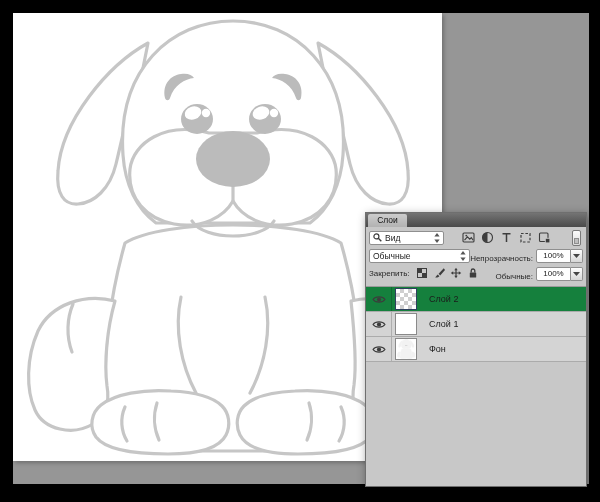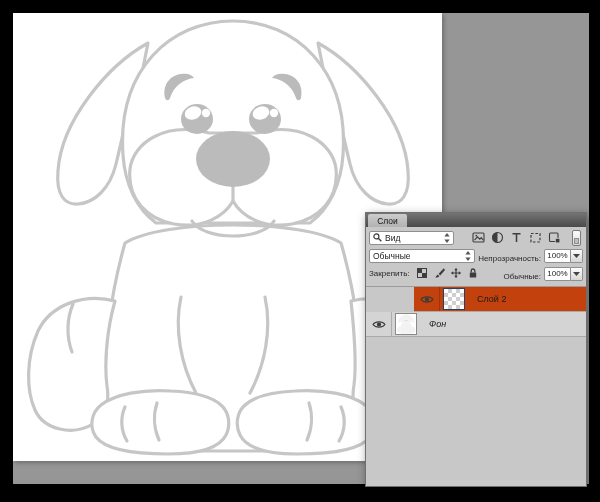--- a/index.html
+++ b/index.html
@@ -4,55 +4,55 @@
 <style>
   html,body{width:600px;height:502px;margin:0;overflow:hidden;background:#000;
     font-family:"Liberation Sans","DejaVu Sans",sans-serif;-webkit-font-smoothing:antialiased;}
   *{box-sizing:border-box;}
   
   .workspace{position:absolute;left:13px;top:13px;width:576px;height:471px;background:#969696;}
   .canvas{position:absolute;left:0;top:0;width:429px;height:448px;background:#fff;box-shadow:2px 2px 4px rgba(0,0,0,.25);}
   
   .panel{position:absolute;left:365px;top:212px;width:222px;height:275px;background:#c8c8c8;
     border:1px solid #6f6f6f;box-shadow:2px 3px 9px rgba(0,0,0,.45);display:flex;flex-direction:column;}
-  .tabbar{height:14px;background:linear-gradient(#747474,#4a4a4a);display:flex;align-items:flex-end;padding-left:2px;flex:0 0 auto;}
+  .tabbar{height:14px;background:linear-gradient(#747474,#4a4a4a);display:flex;align-items:center;padding-left:2px;flex:0 0 auto;}
   .tab{height:13px;width:39px;background:linear-gradient(#cccccc,#b2b2b2);border-radius:2px 2px 0 0;
     font-size:8.5px;display:flex;align-items:center;justify-content:center;color:#111;}
   .controls{padding:3px 3px 2px 3px;flex:0 0 auto;}
   .crow{display:flex;align-items:center;margin-bottom:3px;height:15px;}
   .select{background:#fff;border:1px solid #8f8f8f;border-radius:2px;height:14px;display:flex;align-items:center;
     padding:0 3px;font-size:8.5px;color:#222;gap:13px;}
-  .search{width:85px;gap:3px;}
+  .search{width:75px;gap:3px;}
   .blend{width:106px;}
   .updown{margin-left:auto;flex:0 0 auto;}
   .filter-icons{display:flex;gap:4px;margin-left:17px;}
   .icon-btn{width:15px;height:15px;display:flex;align-items:center;justify-content:center;}
   .toggle{width:9px;height:16px;margin-left:auto;margin-right:2px;border:1px solid #7a7a7a;border-radius:2px;
     background:linear-gradient(#fbfbfb,#dedede);position:relative;}
   .toggle::after{content:"";position:absolute;left:1px;right:1px;top:7px;bottom:1px;background:#bfbfbf;border:1px solid #8e8e8e;}
   .rgroup{margin-left:auto;display:flex;align-items:flex-end;}
   .lbl{font-size:8px;color:#262626;white-space:nowrap;}
-  .valuebox{width:27px;height:14px;background:#fff;border:1px solid #8f8f8f;border-radius:2px 0 0 2px;
+  .valuebox{width:35px;height:14px;background:#fff;border:1px solid #8f8f8f;border-radius:2px 0 0 2px;
     font-size:8px;display:flex;align-items:center;justify-content:center;margin-left:3px;color:#222;}
   .ddbtn{width:12px;height:14px;border:1px solid #8f8f8f;border-left:none;border-radius:0 2px 2px 0;
     background:linear-gradient(#fefefe,#d6d6d6);display:flex;align-items:center;justify-content:center;}
   .lock-icons{display:flex;gap:5px;margin-left:6px;align-items:center;}
   .layer-list{border-top:1px solid #9b9b9b;flex:0 0 auto;}
   .layer-row{height:25px;display:flex;align-items:center;background:#d4d4d4;border-bottom:1px solid #ababab;}
-  .layer-row.selected{background:#c2410c;margin-left:48px;}
+  .layer-row.selected{background:#15803d;}
   .eye-cell{width:26px;align-self:stretch;display:flex;align-items:center;justify-content:center;border-right:1px solid rgba(0,0,0,.18);}
   .thumb{width:22px;height:22px;border:1px solid #8a8a8a;background:#fff;margin-left:3px;flex:0 0 auto;overflow:hidden;
     display:flex;align-items:center;justify-content:center;}
   .thumb.sel{border:1px solid #2e3f5e;}
   .checker{background-color:#fff;background-image:
     linear-gradient(45deg,#cfcfcf 25%,transparent 25%,transparent 75%,#cfcfcf 75%),
     linear-gradient(45deg,#cfcfcf 25%,transparent 25%,transparent 75%,#cfcfcf 75%);
     background-size:8px 8px;background-position:0 0,4px 4px;}
   .lname{margin-left:12px;font-size:9px;color:#1b1b1b;}
-  .italic{font-style:italic;text-align:right;}
+  .italic{text-align:right;}
   .panel-empty{flex:1;background:#c8c8c8;}
 </style>
 </head>
 <body>
 
 <div class="workspace">
   <div class="canvas">
     <svg width="429" height="448" viewBox="0 0 429 448">
       <g id="puppy-art">
         <g stroke="#c6c6c6" stroke-width="3.2" fill="none" stroke-linecap="round" stroke-linejoin="round">
@@ -228,28 +228,38 @@
       <div class="eye-cell">
         <svg width="14" height="9" viewBox="0 0 14 9">
           <path d="M1,4.5 C3.5,1 10.5,1 13,4.5 C10.5,8 3.5,8 1,4.5 Z" fill="none" stroke="#3c3c3c" stroke-width="1.1"></path>
           <circle cx="7" cy="4.5" r="2.1" fill="#3c3c3c"></circle>
         </svg>
       </div>
       <div class="thumb checker sel"></div>
       <span class="lname">Слой 2</span>
     </div>
 
-
     <div class="layer-row">
       <div class="eye-cell">
         <svg width="14" height="9" viewBox="0 0 14 9">
           <path d="M1,4.5 C3.5,1 10.5,1 13,4.5 C10.5,8 3.5,8 1,4.5 Z" fill="none" stroke="#3c3c3c" stroke-width="1.1"></path>
           <circle cx="7" cy="4.5" r="2.1" fill="#3c3c3c"></circle>
         </svg>
       </div>
+      <div class="thumb"></div>
+      <span class="lname">Слой 1</span>
+    </div>
+
+    <div class="layer-row">
+      <div class="eye-cell">
+        <svg width="14" height="9" viewBox="0 0 14 9">
+          <path d="M1,4.5 C3.5,1 10.5,1 13,4.5 C10.5,8 3.5,8 1,4.5 Z" fill="none" stroke="#3c3c3c" stroke-width="1.1"></path>
+          <circle cx="7" cy="4.5" r="2.1" fill="#3c3c3c"></circle>
+        </svg>
+      </div>
       <div class="thumb">
         <svg width="20" height="20" viewBox="0 0 429 448" style="filter:contrast(1.7) brightness(.95)">
           <use href="#puppy-art"></use>
         </svg>
       </div>
       <span class="lname italic">Фон</span>
     </div>
   </div>
   <div class="panel-empty"></div>
 </div>

